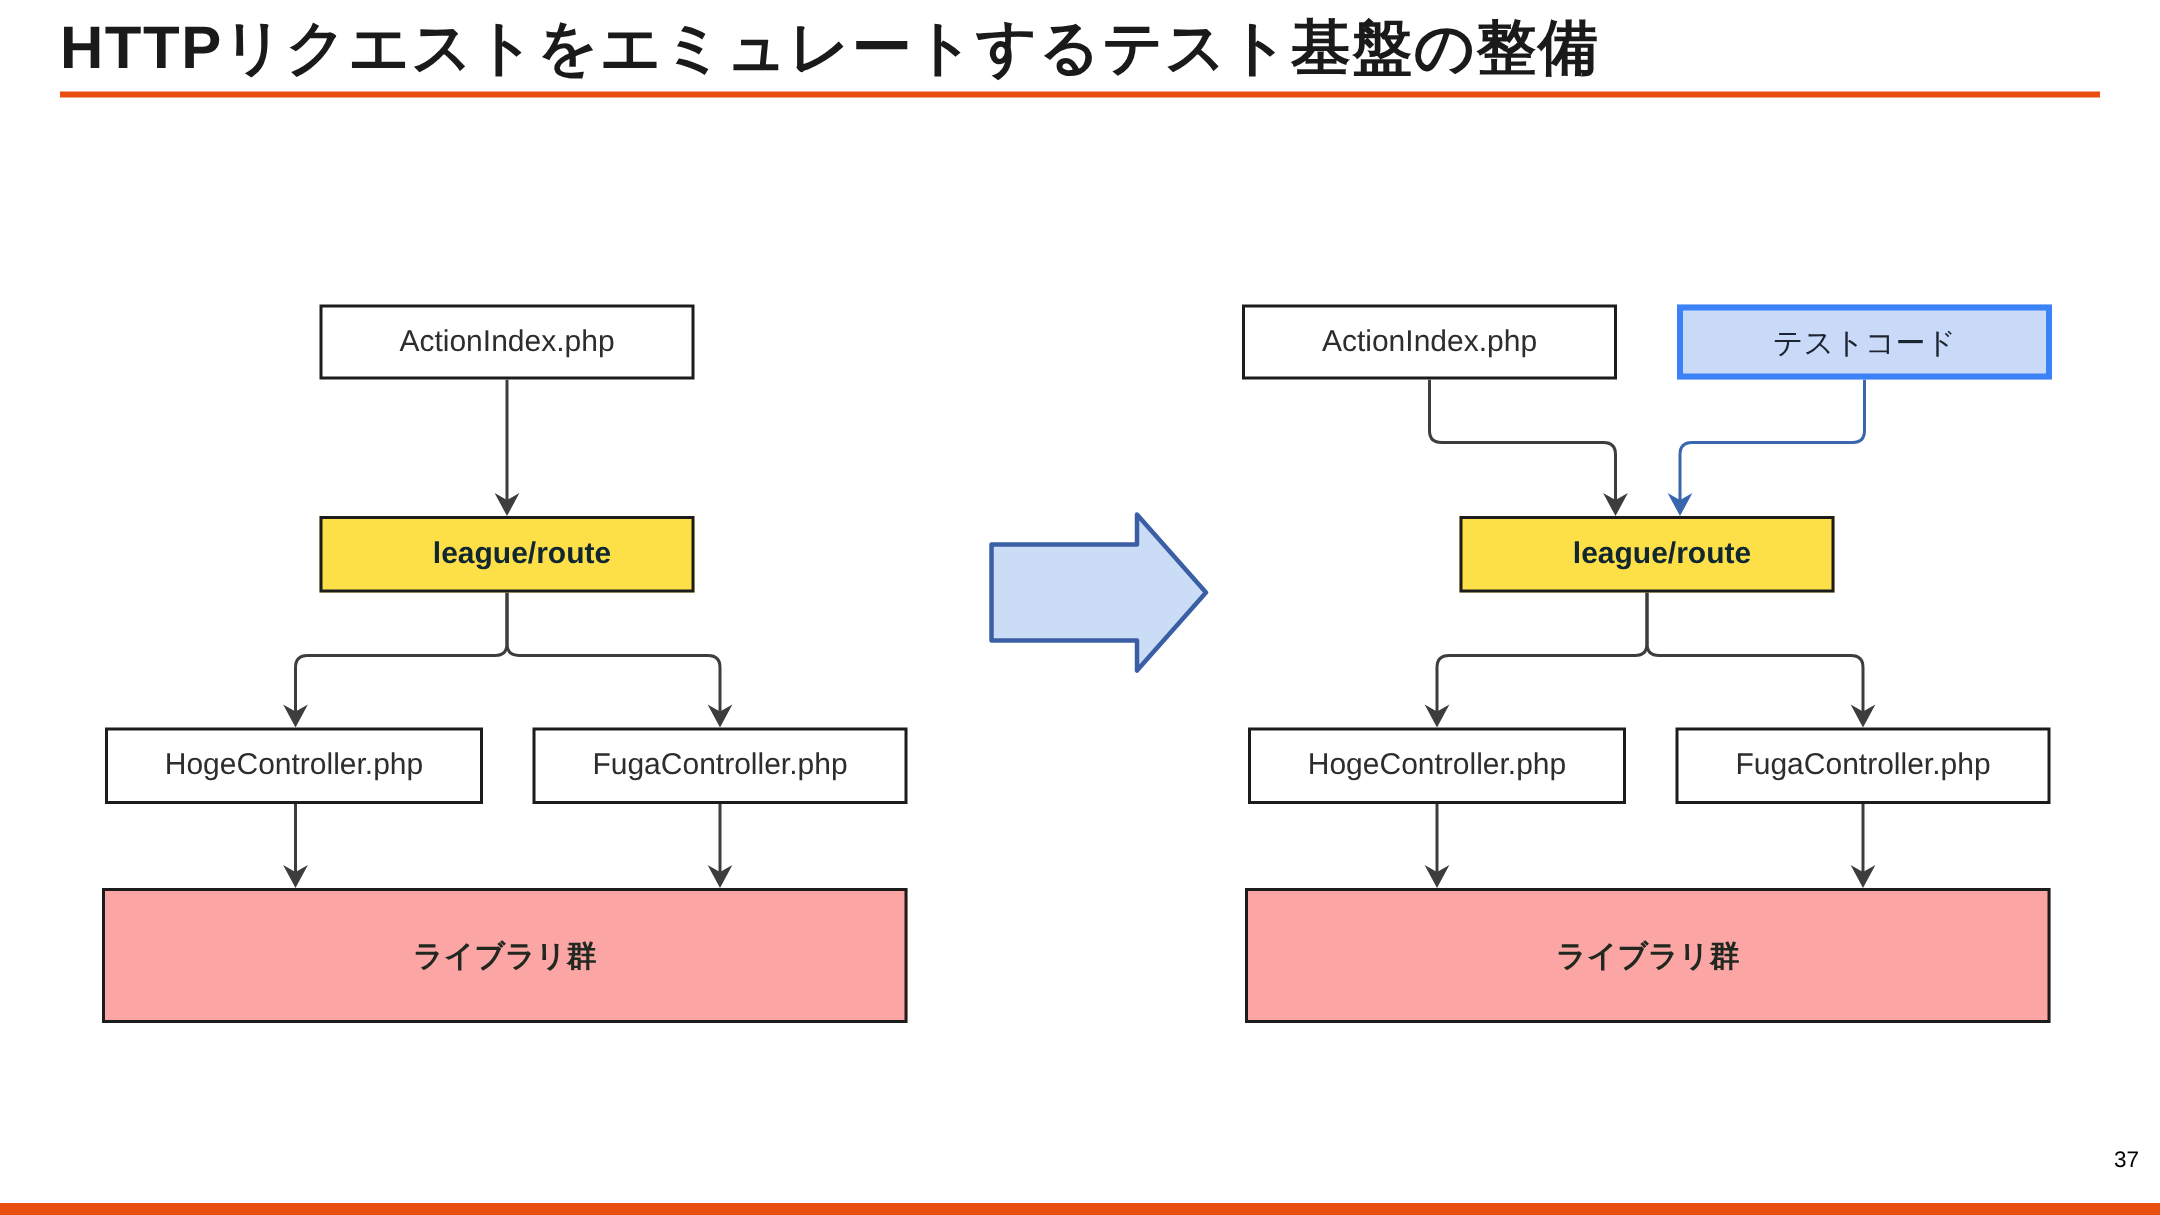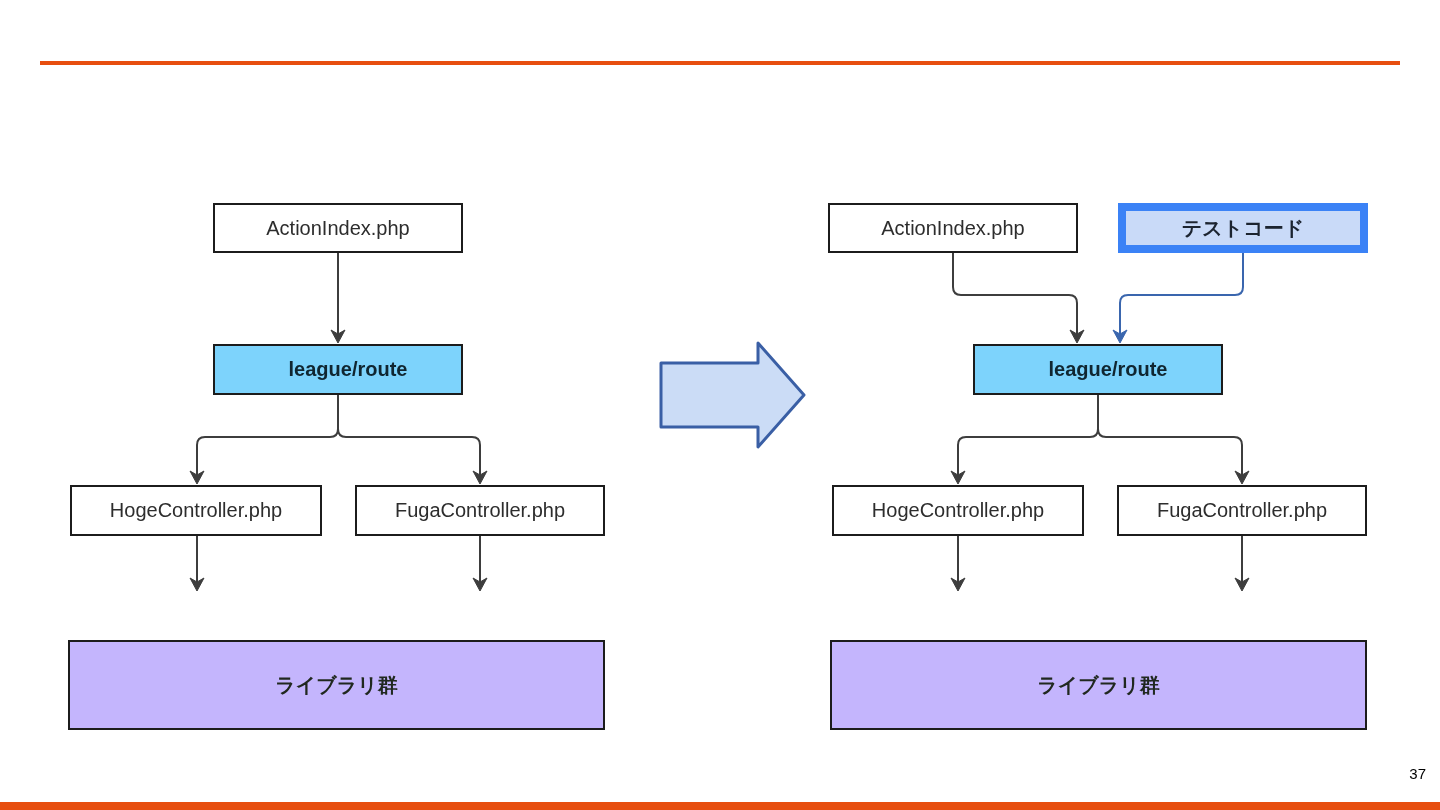--- a/index.html
+++ b/index.html
@@ -22,28 +22,28 @@
     width: 1360px; height: 4px; background: #e74e0f;
   }
 
   .node {
     position: absolute;
     display: flex; align-items: center; justify-content: center;
     font-size: 20px; color: #2d2d2d; 
     background: #ffffff; border: 2px solid #1c1c1c;
   }
   .node.route {
-    background: #7dd3fc; font-weight: 700; color: #102631; padding-left: 20px;
+    background: #fde047; font-weight: 700; color: #102631; padding-left: 20px;
   }
   .node.testcode {
-    background: #c9daf8; border: 8px solid #3b82f6;
-    font-weight: 700; color: #1c2430;
+    background: #c9daf8; border: 4px solid #3b82f6;
+    font-weight: 400; color: #1c2430;
   }
   .node.libraries {
-    background: #c4b5fd; font-weight: 700; color: #20281f; margin-top: 48px;
+    background: #fca5a5; font-weight: 700; color: #20281f;
   }
 
   svg.overlay {
     position: absolute; left: 0; top: 0; width: 1440px; height: 810px;
     pointer-events: none;
   }
   .conn { fill: none; stroke: #3d3d3d; stroke-width: 2; }
   .conn-blue { fill: none; stroke: #3a66ae; stroke-width: 2; }
   .head { fill: #3d3d3d; stroke: #3d3d3d; stroke-width: 1; }
   .head-blue { fill: #3a66ae; stroke: #3a66ae; stroke-width: 1; }
@@ -56,20 +56,21 @@
   .footer-bar {
     position: absolute; left: 0; top: 802px;
     width: 1440px; height: 8px; background: #e74e0f;
   }
 </style>
 </head>
 <body>
 
 <div class="slide">
 
+  <h1 class="slide-title">HTTPリクエストをエミュレートするテスト基盤の整備</h1>
   <div class="title-underline"></div>
 
   <svg class="overlay" viewBox="0 0 1440 810">
 
     <g>
       <path class="conn" d="M338,253 L338,334"></path>
       <polygon class="head" points="338,343 331,330 338,334 345,330"></polygon>
 
       <path class="conn" d="M338,395 L338,429 Q338,437 330,437 L205,437 Q197,437 197,445 L197,475"></path>
       <polygon class="head" points="197,484 190,471 197,475 204,471"></polygon>

